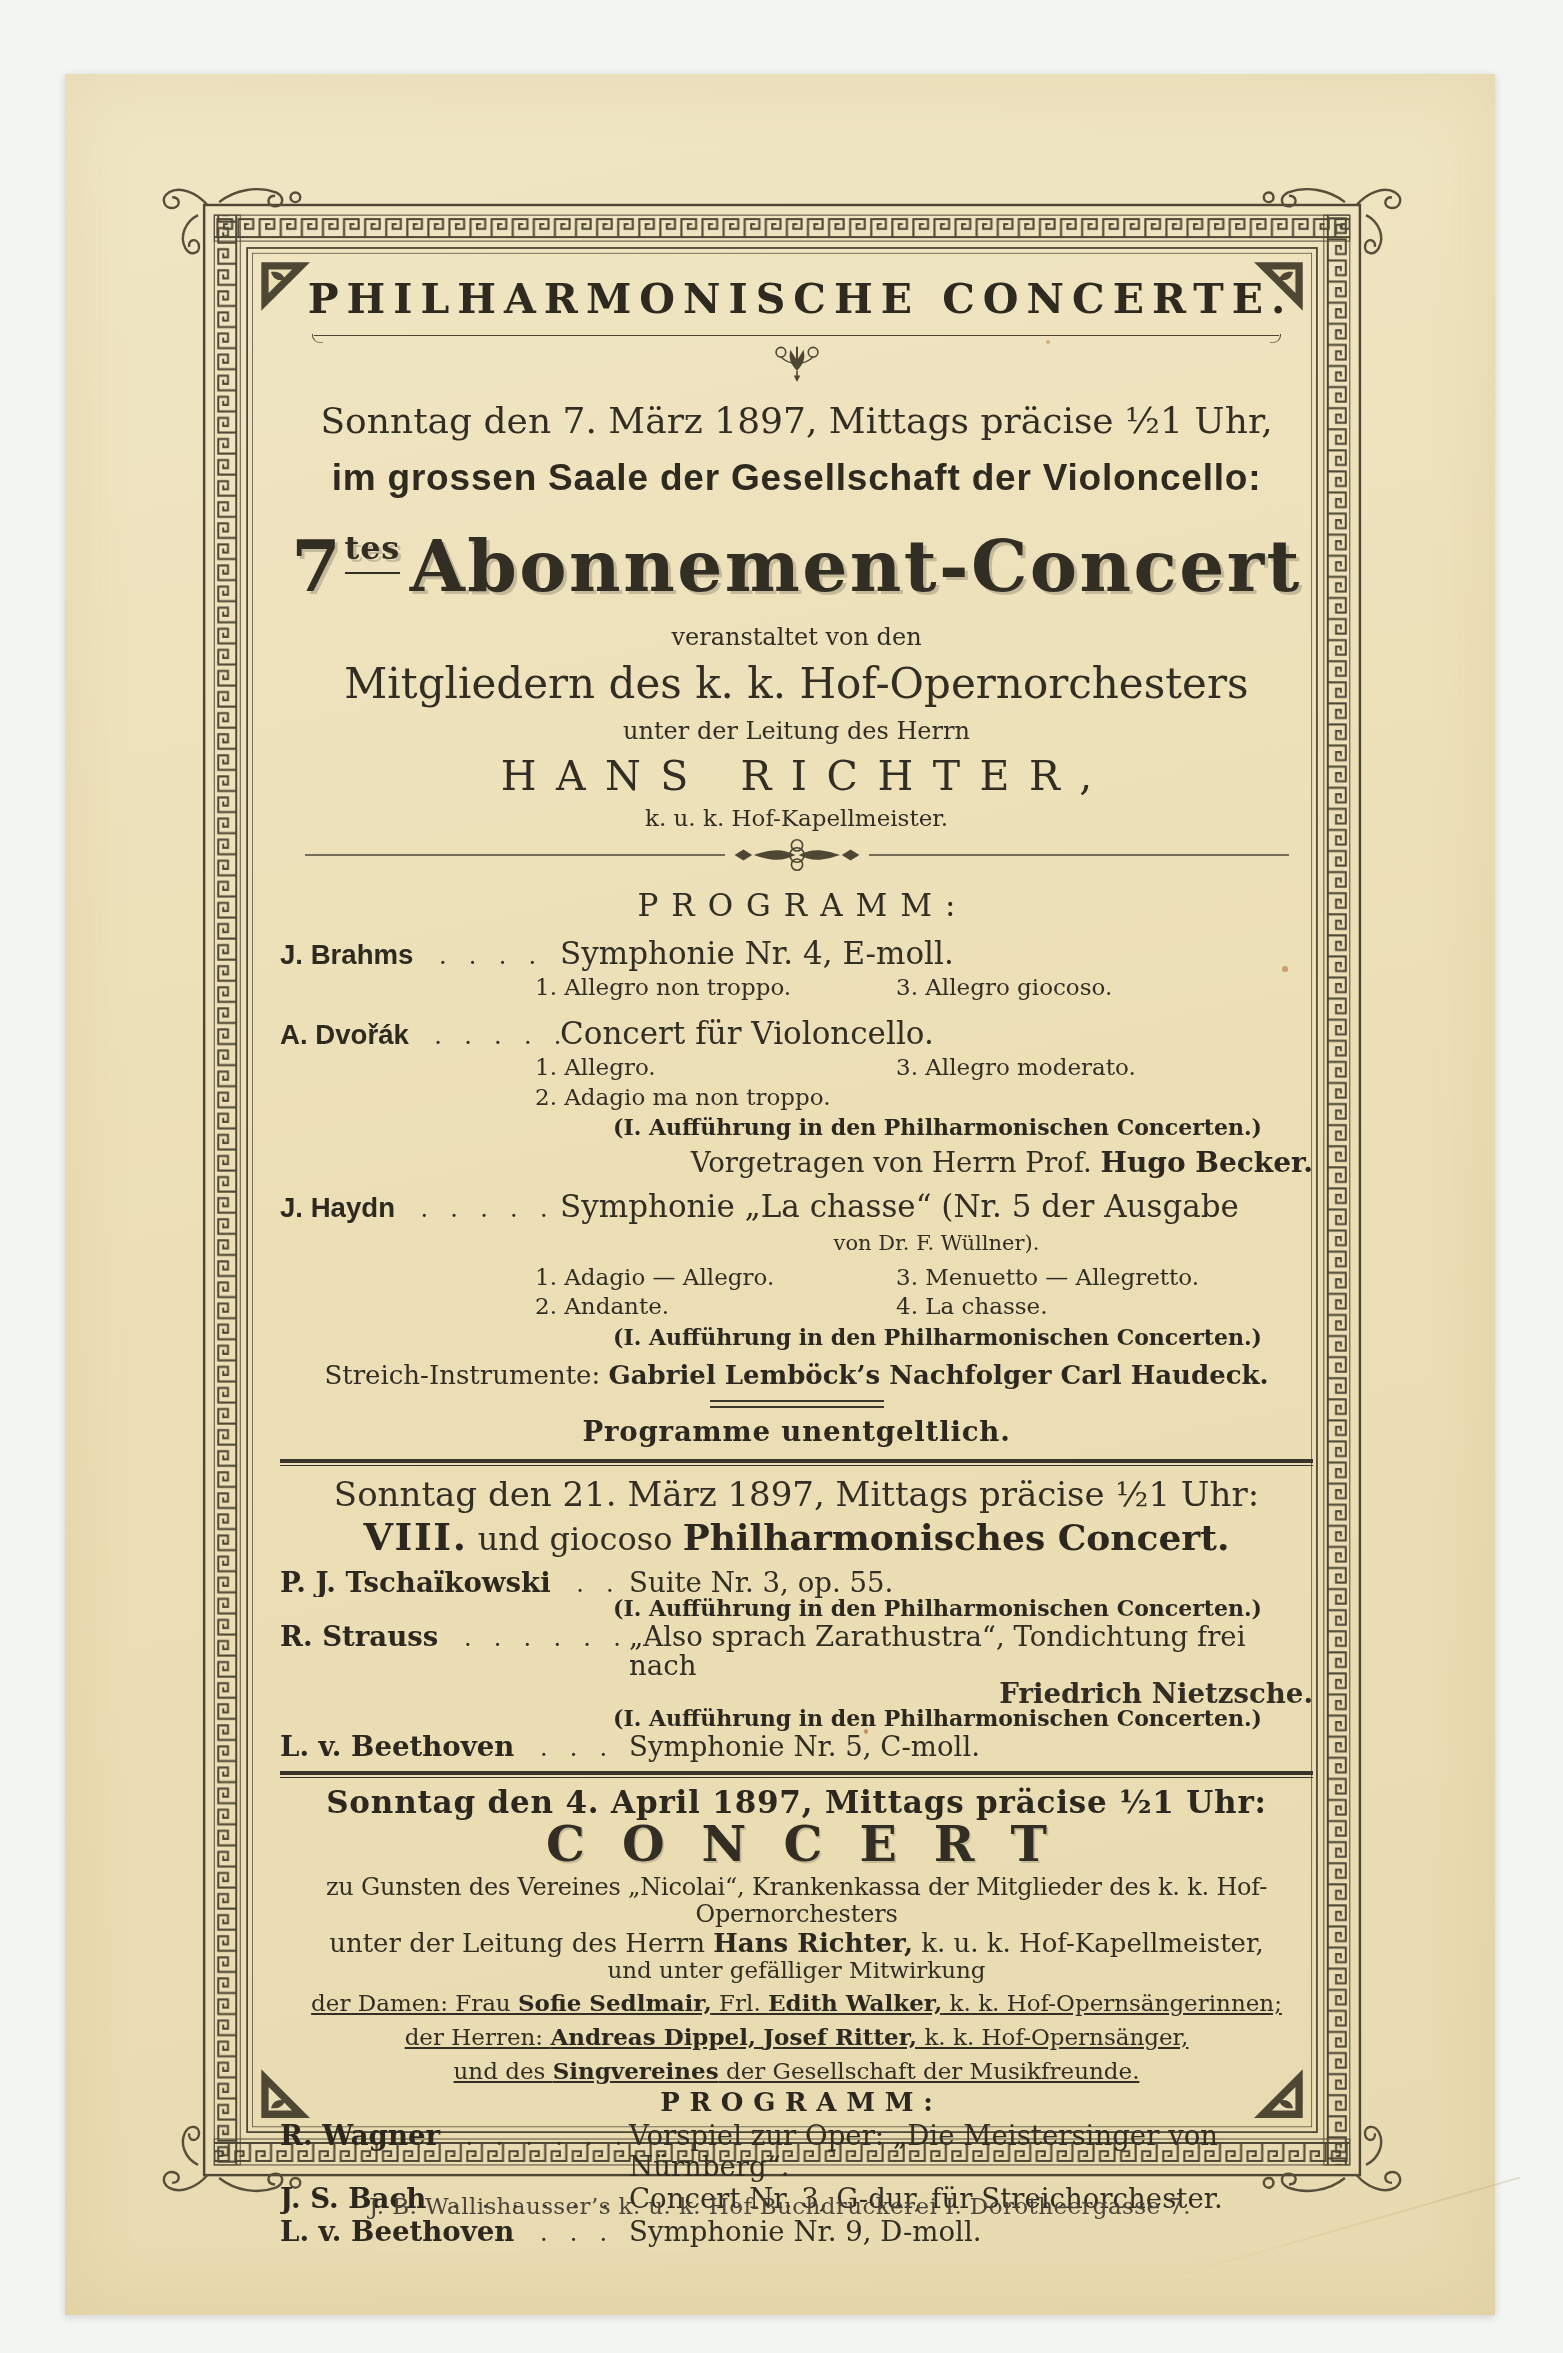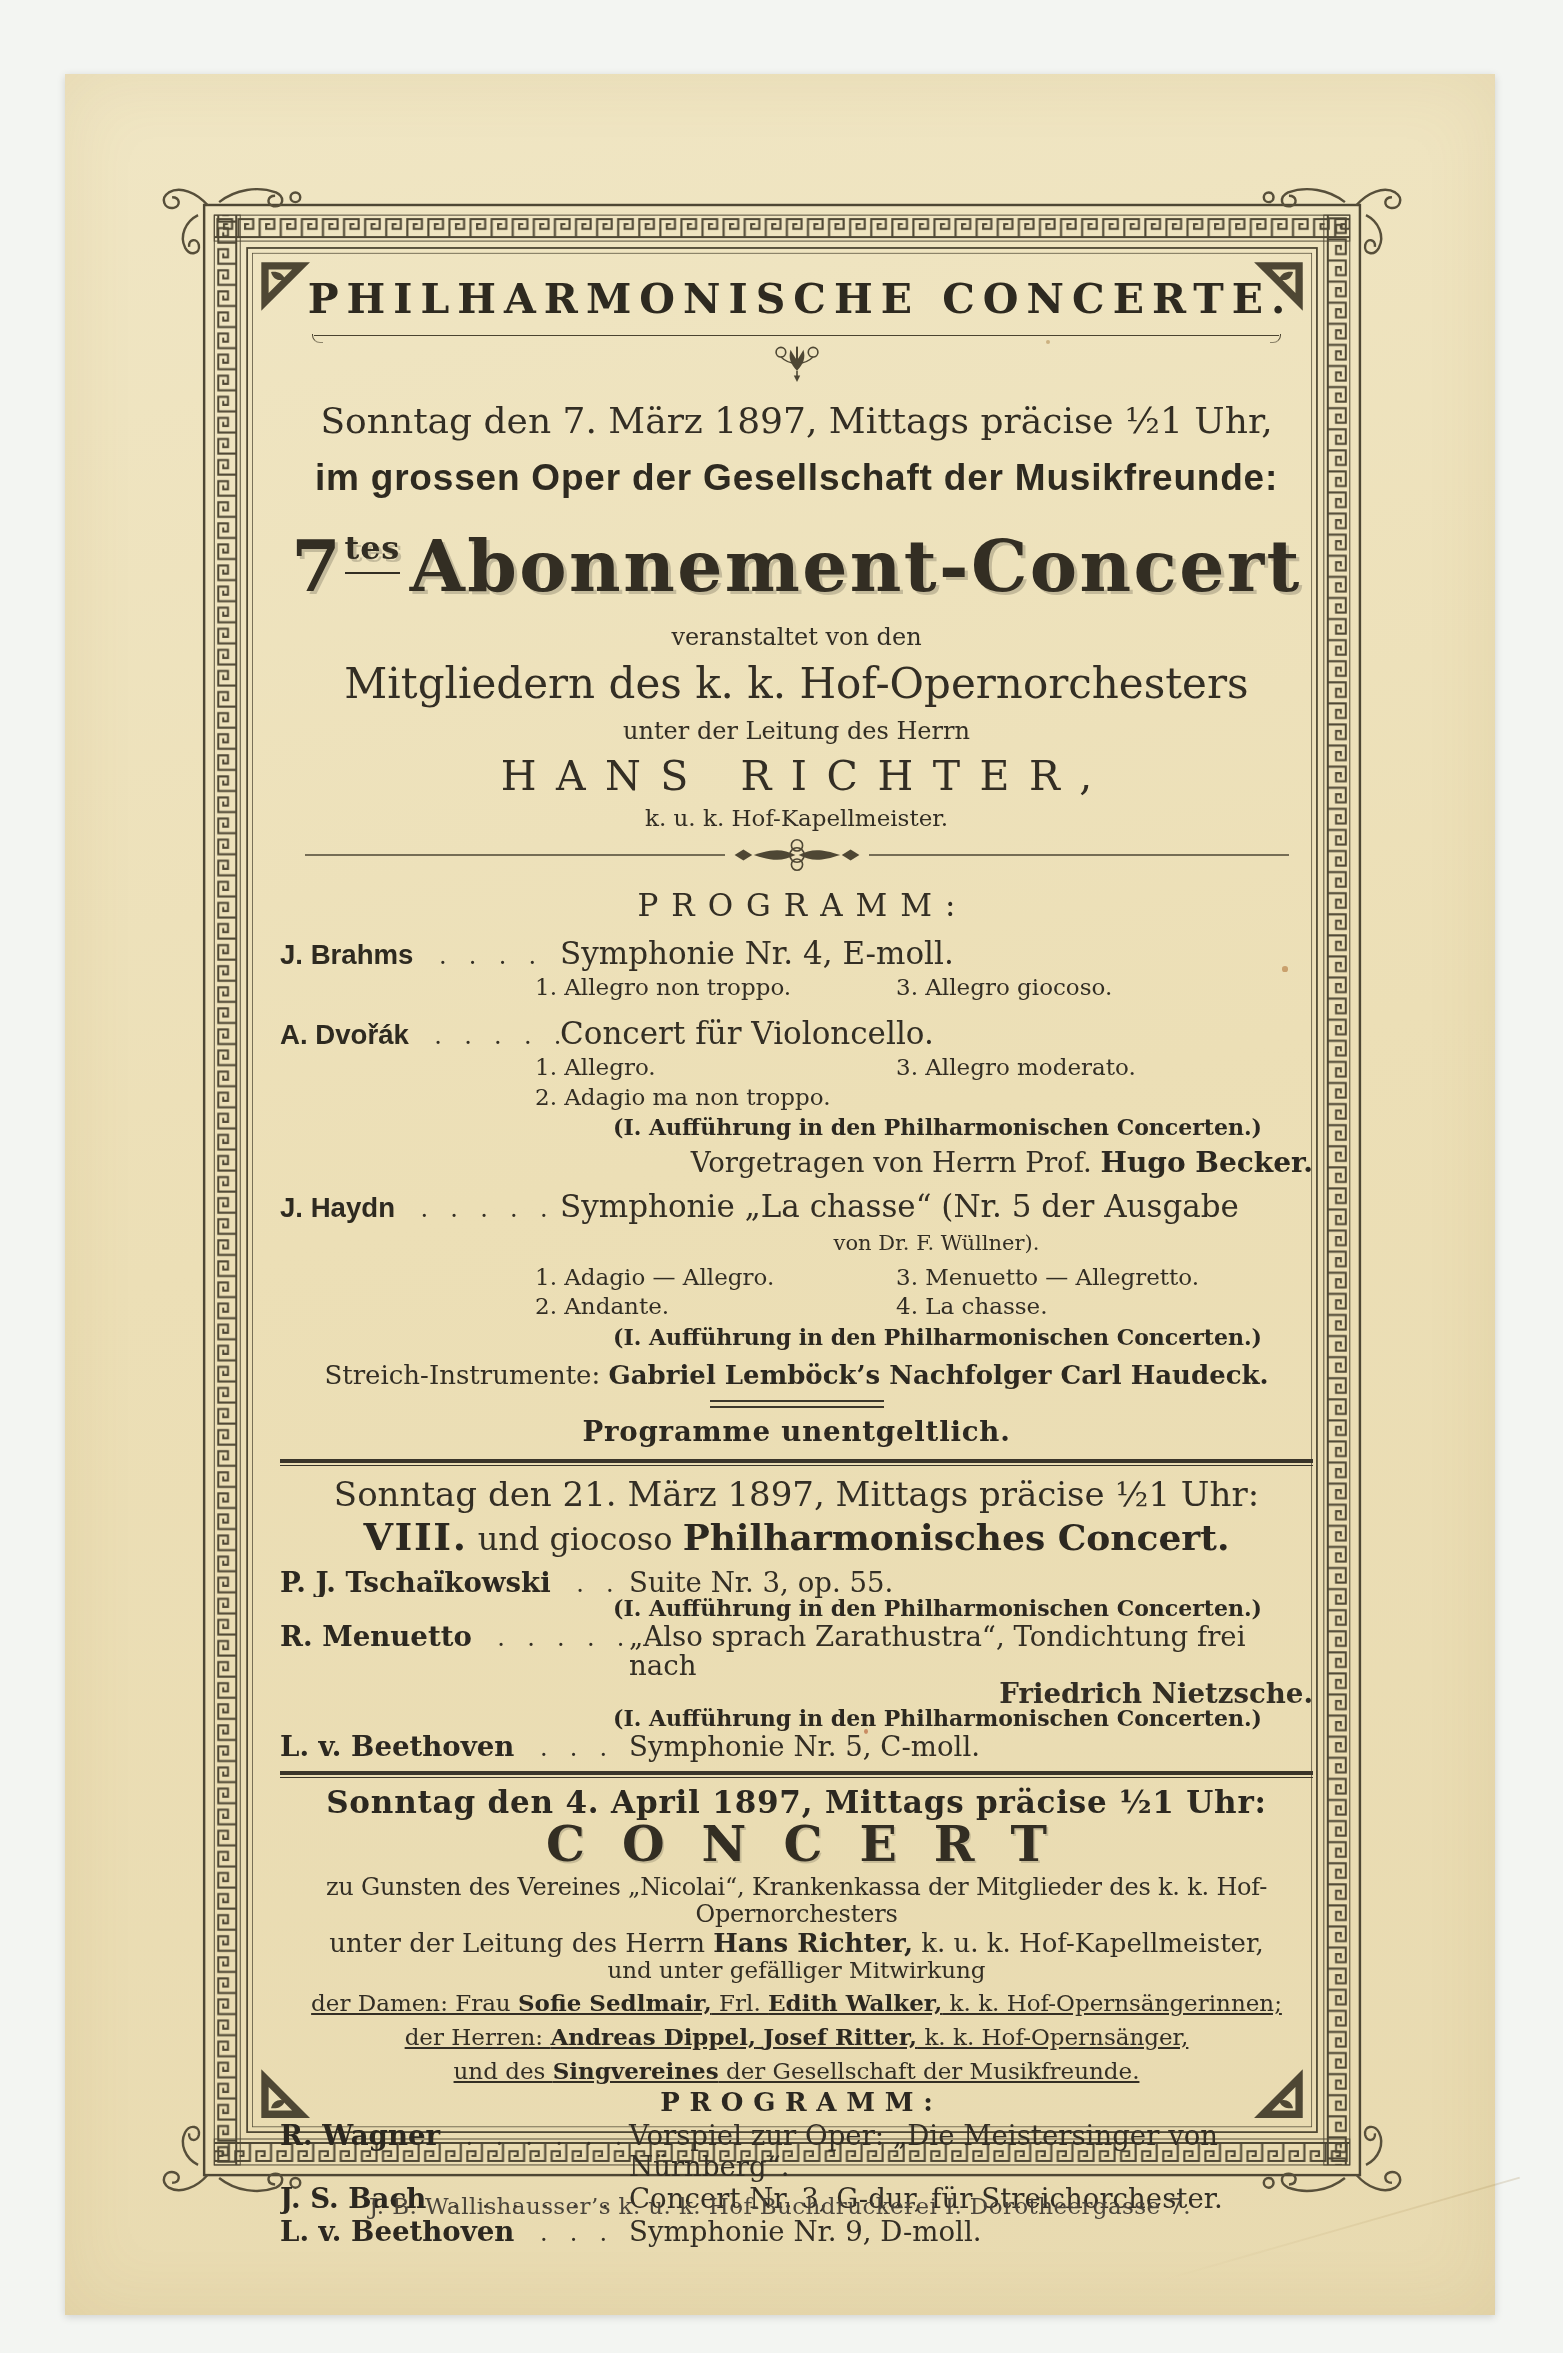--- a/index.html
+++ b/index.html
@@ -146,21 +146,21 @@
       <circle cx="55" cy="9" r="6" fill="none" stroke="#4e4734" stroke-width="2"></circle>
       <circle cx="95" cy="9" r="6" fill="none" stroke="#4e4734" stroke-width="2"></circle>
       <path d="M75,2 V28" stroke="#4e4734" stroke-width="2.5" fill="none"></path>
       <path d="M75,32 C67,24 64,16 67,6 C70,11 72,15 75,19 C78,15 80,11 83,6 C86,16 83,24 75,32 Z" fill="#4e4734"></path>
       <path d="M55,15 C61,21 68,23 75,23 M95,15 C89,21 82,23 75,23" fill="none" stroke="#4e4734" stroke-width="1.6"></path>
       <path d="M71,38 L75,46 L79,38 Z" fill="#4e4734"></path>
       <path d="M75,32 L75,40" stroke="#4e4734" stroke-width="2" fill="none"></path>
     </svg>
 
     <div class="date1">Sonntag den 7. März 1897, Mittags präcise ½1 Uhr,</div>
-    <div class="venue">im grossen Oper der Gesellschaft der Musikfreunde:</div>
+    <div class="venue">im grossen Saale der Gesellschaft der Violoncello:</div>
 
     <h2 class="headline"><span>7</span><sup>tes</sup><span>Abonnement-Concert</span></h2>
 
     <div class="sub1">veranstaltet von den</div>
     <div class="orchestra">Mitgliedern des k. k. Hof-Opernorchesters</div>
     <div class="sub2">unter der Leitung des Herrn</div>
     <div class="conductor">HANS RICHTER,</div>
     <div class="sub3">k. u. k. Hof-Kapellmeister.</div>
 
     <svg class="divider2" width="1022" height="32" viewBox="0 0 1260 40">
@@ -237,21 +237,21 @@
       <span class="pcomposer">
           <span class="cname">P. J. Tschaïkowski</span>
           <span class="dots">. . . . .</span>
         </span>
       <span class="pwork">Suite Nr. 3, op. 55.</span>
     </div>
     <div class="premiere2">(I. Aufführung in den Philharmonischen Concerten.)</div>
 
     <div class="prow p2 mt2">
       <span class="pcomposer">
-          <span class="cname">R. Menuetto</span>
+          <span class="cname">R. Strauss</span>
           <span class="dots">. . . . . . . . . . . .</span>
         </span>
       <span class="pwork"><span>„Also sprach Zarathustra“, Tondichtung frei nach</span><span class="wcont2">Friedrich Nietzsche.</span></span>
     </div>
     <div class="premiere2">(I. Aufführung in den Philharmonischen Concerten.)</div>
 
     <div class="prow p2 mt2">
       <span class="pcomposer">
           <span class="cname">L. v. Beethoven</span>
           <span class="dots">. . . . . . . .</span>

